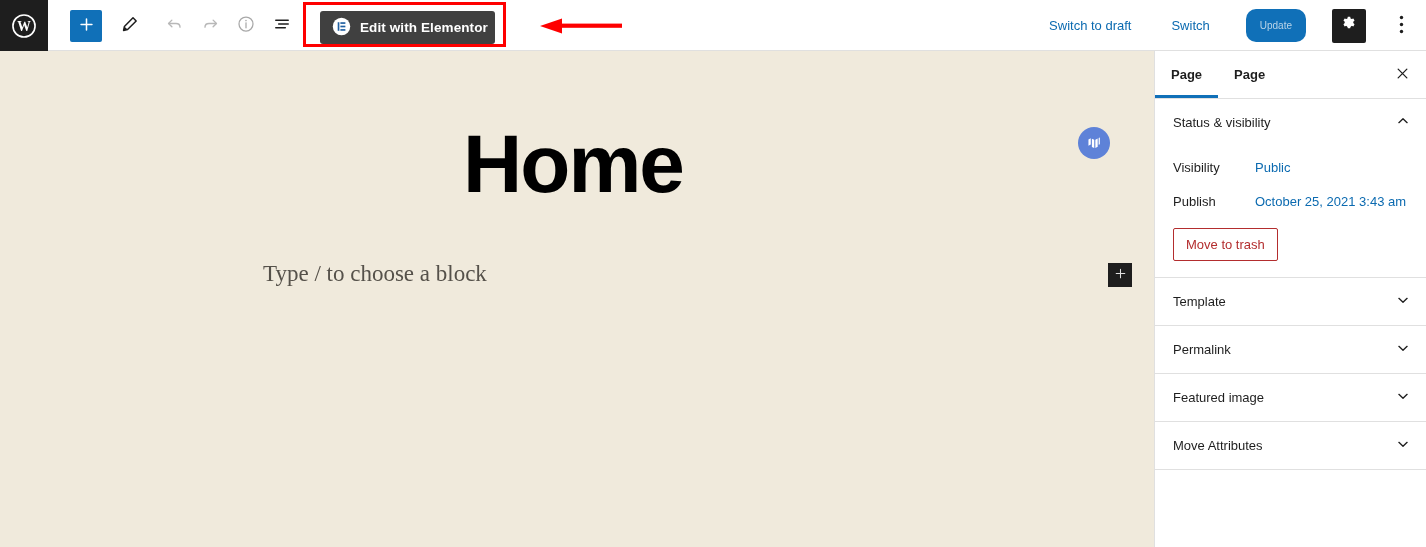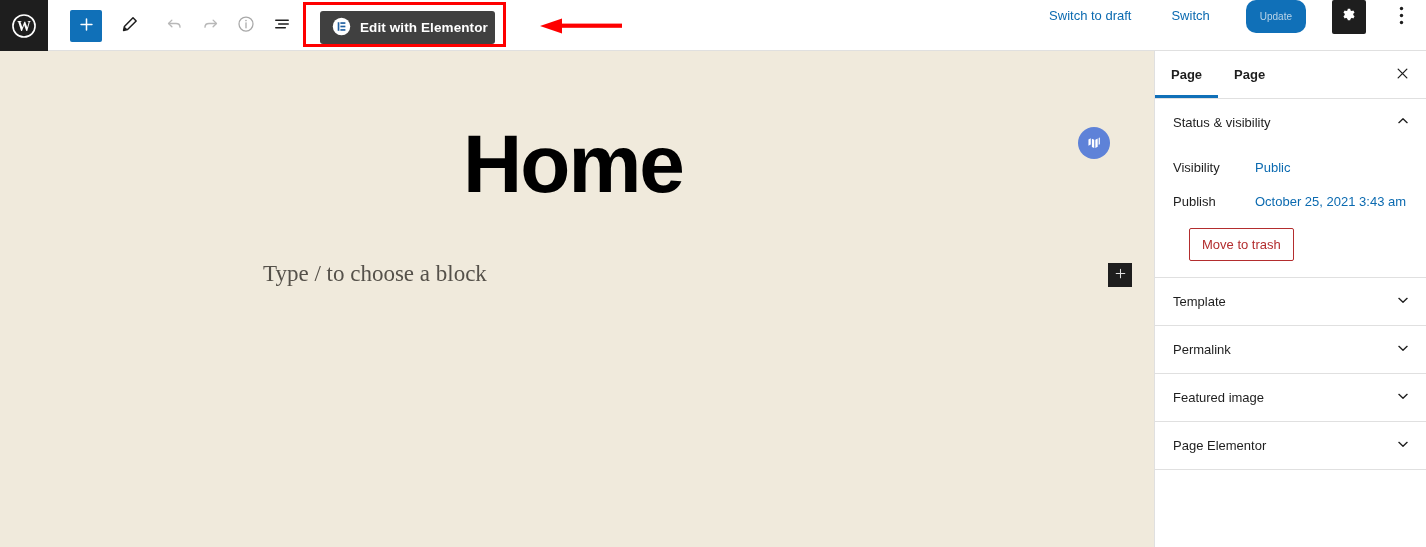--- a/index.html
+++ b/index.html
@@ -104,21 +104,21 @@
     position: absolute;
     left: 516px; top: 17px;
     width: 106px; height: 18px;
   }
 
   .tb-right {
     position: absolute;
     right: 10px; top: 0;
     height: 51px;
     display: flex;
-    align-items: flex-start;
+    align-items: center;
     gap: 16px;
   }
   .link-btn {
     background: transparent;
     border: none;
     color: #0b6ab0;
     font-size: 13px;
     padding: 8px 12px;
     cursor: pointer;
     white-space: nowrap;
@@ -300,21 +300,20 @@
   .trash-btn {
     margin-top: 10px;
     background: transparent;
     border: 1px solid #b32d2e;
     border-radius: 2px;
     color: #b32d2e;
     font-size: 13px;
     padding: 8px 12px;
     cursor: pointer;
     font-family: "Liberation Sans", sans-serif;
-    margin-left: 16px;
   }
 </style>
 </head>
 <body>
 
 <div id="app">
 
   <div class="topbar">
 
     <div class="wp-logo-block">
@@ -515,21 +514,21 @@
           <svg width="18" height="18" viewBox="0 0 24 24" xmlns="http://www.w3.org/2000/svg">
             <path d="M6.5 9.8L12 15l5.5-5.2" fill="none" stroke="#1e1e1e" stroke-width="1.8" stroke-linecap="round" stroke-linejoin="round"></path>
           </svg>
         </span>
       </button>
     </div>
 
 
     <div class="panel">
       <button class="panel-head">
-        <span class="panel-title">Page Elementor</span>
+        <span class="panel-title">Move Attributes</span>
         <span>
           <svg width="18" height="18" viewBox="0 0 24 24" xmlns="http://www.w3.org/2000/svg">
             <path d="M6.5 9.8L12 15l5.5-5.2" fill="none" stroke="#1e1e1e" stroke-width="1.8" stroke-linecap="round" stroke-linejoin="round"></path>
           </svg>
         </span>
       </button>
     </div>
 
   </div>
 </div>

